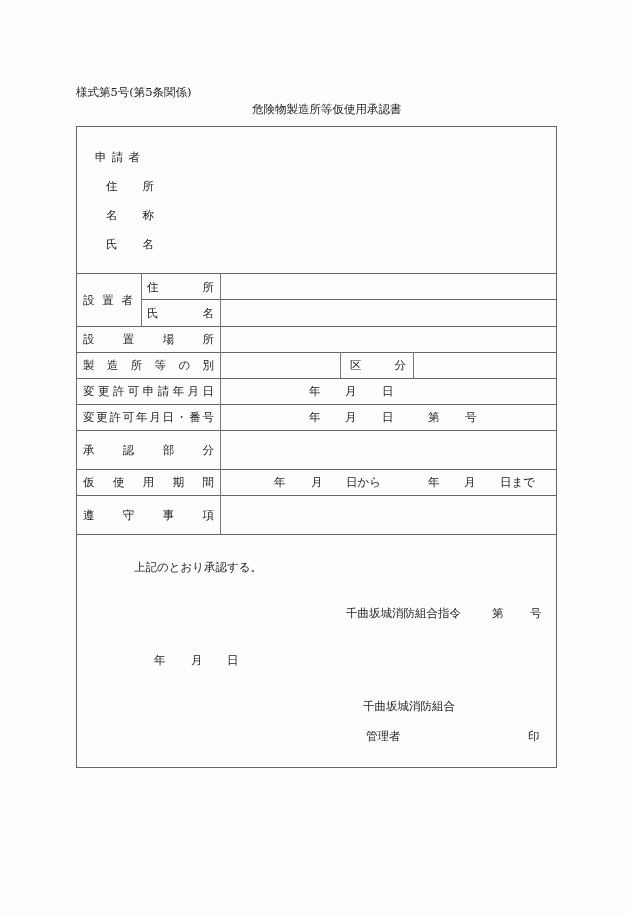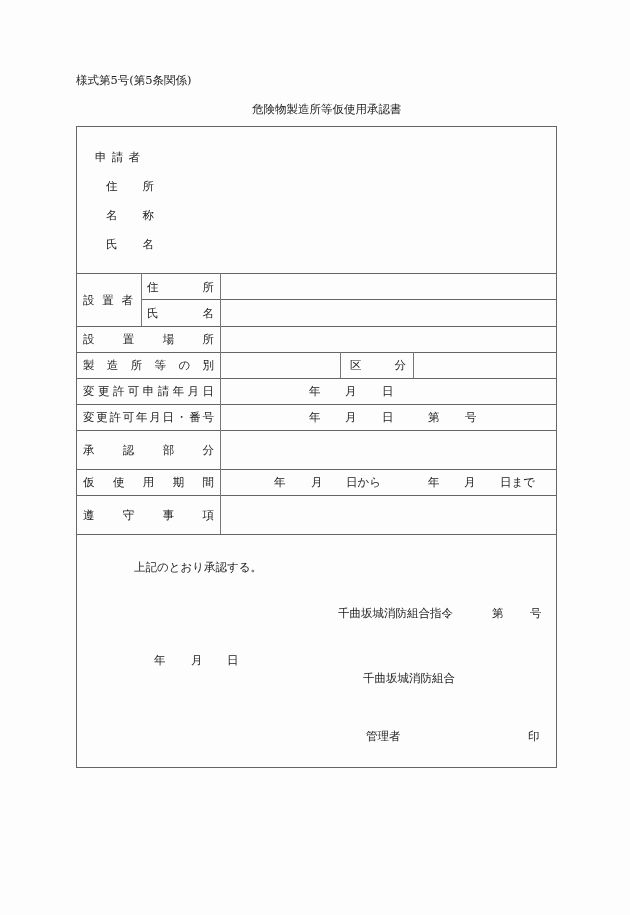--- a/index.html
+++ b/index.html
@@ -2,21 +2,21 @@
 <html><head>
 <meta charset="utf-8">
 <style>
   html, body { margin: 0; padding: 0; background: #fdfdfd; }
   body {
     width: 630px; height: 915px; position: relative; overflow: hidden;
     font-family: "DejaVu Serif", "Liberation Serif", serif;
     color: #222; font-size: 11.5px;
   }
   .abs { position: absolute; white-space: nowrap; }
-  .form-no { left: 76px; top: 73px; }
+  .form-no { left: 76px; top: 85px; }
   .doc-title { left: 252px; top: 102px; text-align: right; }
   .frame { position: absolute; left: 76px; top: 126px; width: 481px; height: 642px; border: 1.2px solid #666; box-sizing: border-box; }
   .hline { position: absolute; height: 0; border-top: 1.2px solid #666; }
   .vline { position: absolute; width: 0; border-left: 1.2px solid #777; }
   .spread { position: absolute; display: flex; justify-content: space-between; align-items: center; }
   .spread span { display: inline-block; }
   .cell-text { position: absolute; white-space: nowrap; }
 </style>
 </head>
 <body>
@@ -147,23 +147,23 @@
 <div class="cell-text" style="left:500px;top:475px">日まで</div>
 
 <div class="spread" style="left:83px;top:508px;width:131px">
   <span>遵</span>
     <span>守</span>
     <span>事</span>
     <span>項</span>
 </div>
 
 <div class="cell-text" style="left:134px;top:560px">上記のとおり承認する。</div>
-<div class="cell-text" style="left:338px;top:606px">千曲坂城消防組合指令</div>
+<div class="cell-text" style="left:346px;top:606px">千曲坂城消防組合指令</div>
 <div class="cell-text" style="left:492px;top:606px">第</div>
 <div class="cell-text" style="left:530px;top:606px">号</div>
 
 <div class="cell-text" style="left:154px;top:653px">年</div>
 <div class="cell-text" style="left:191px;top:653px">月</div>
 <div class="cell-text" style="left:227px;top:653px">日</div>
 
-<div class="cell-text" style="left:363px;top:671px">千曲坂城消防組合</div>
+<div class="cell-text" style="left:363px;top:699px">千曲坂城消防組合</div>
 <div class="cell-text" style="left:366px;top:729px">管理者</div>
 <div class="cell-text" style="left:528px;top:729px">印</div>
 
 </body></html>

